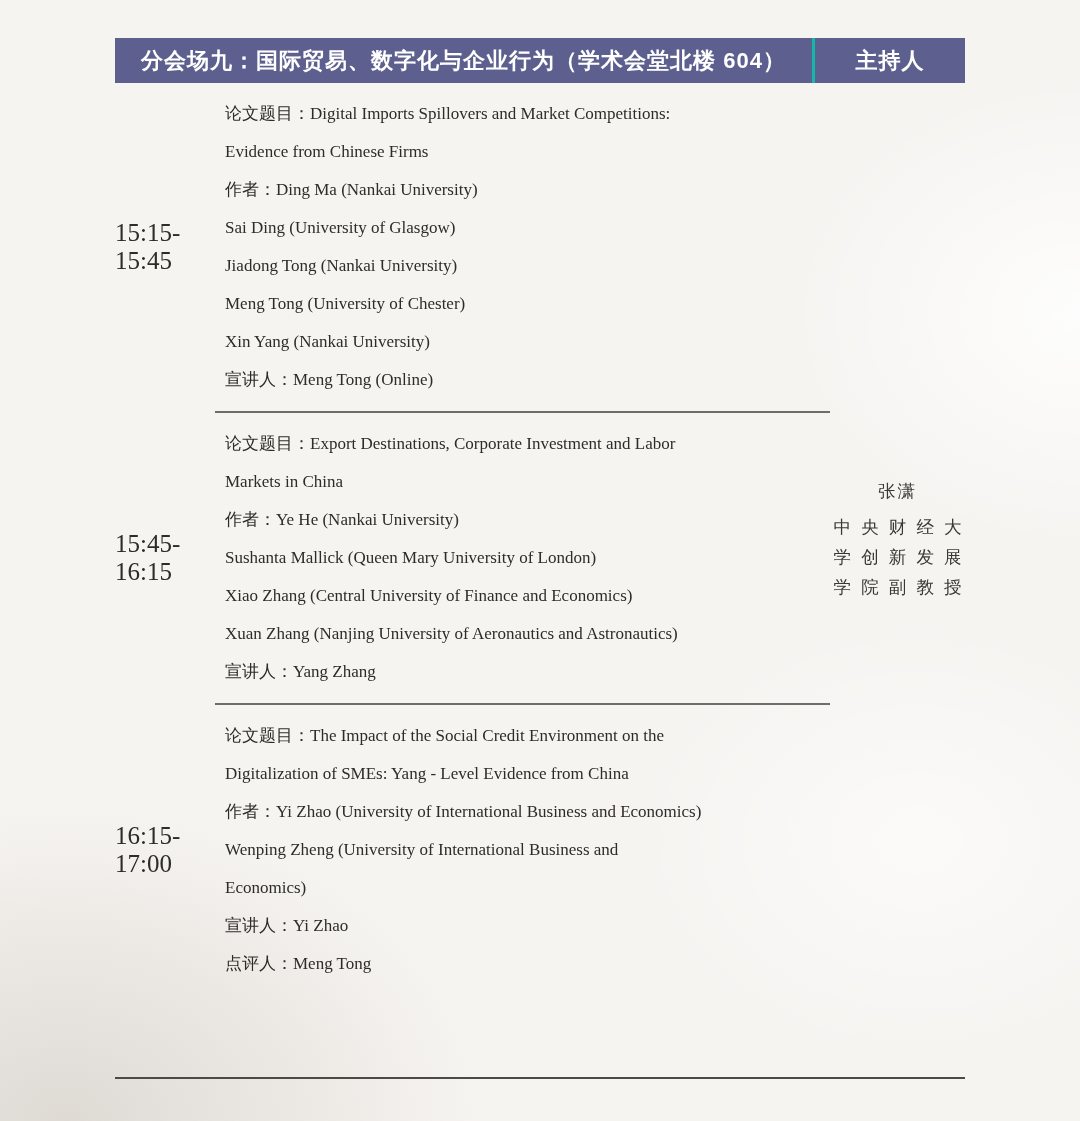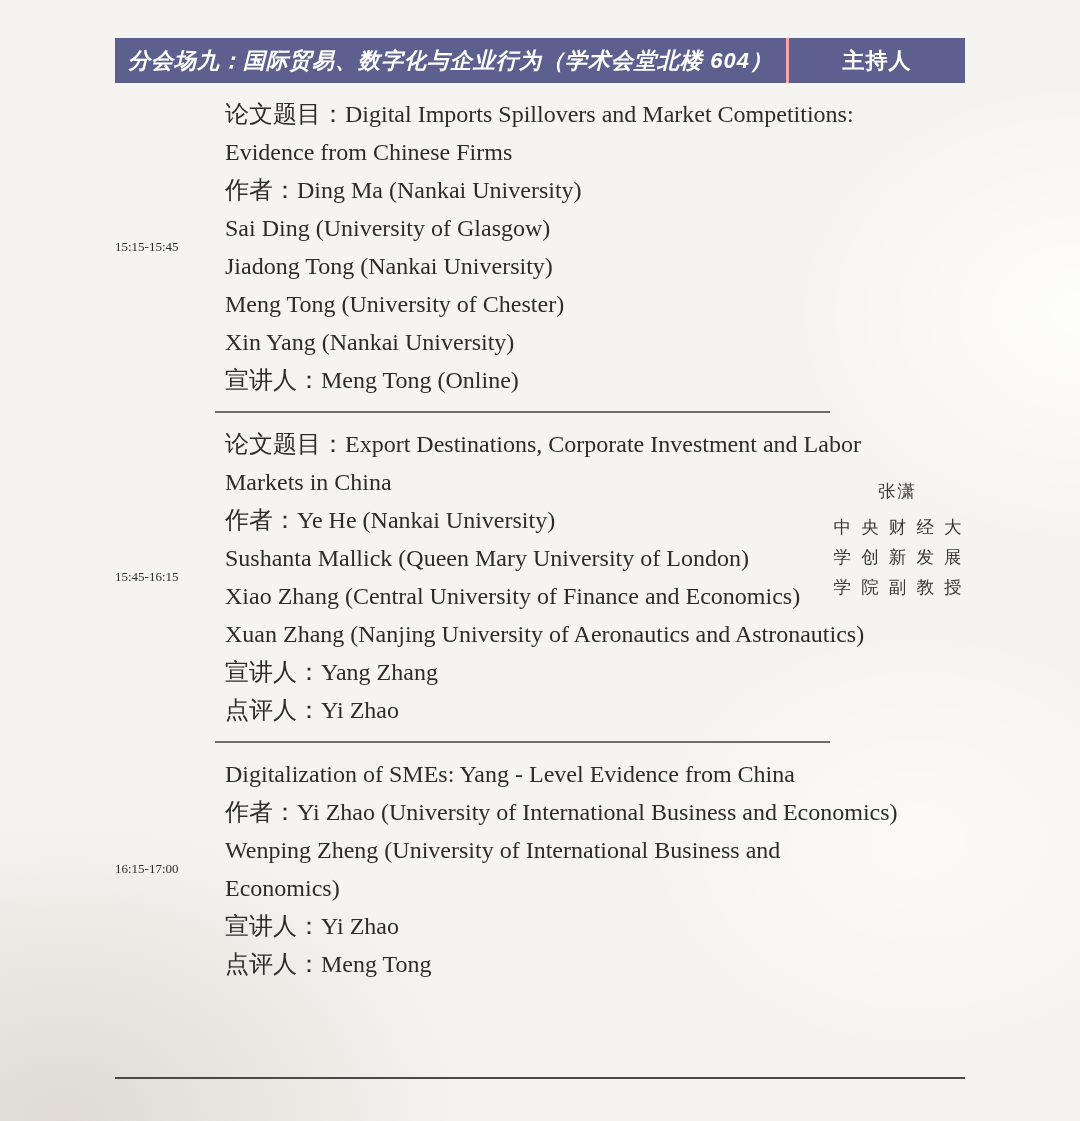--- a/index.html
+++ b/index.html
@@ -24,25 +24,24 @@
     background:#5d608e;
     color:#ffffff;
     font-family:"Liberation Sans","DejaVu Sans",sans-serif;
     font-weight:bold;
     font-size:22px;
     letter-spacing:1px;
   }
   .header-title {
     flex:1;
     display:flex; align-items:center; justify-content:center;
-    border-right:3px solid #fca5a5;
-    font-style:italic;
+    border-right:3px solid #14b8a6;
   }
   .header-chair-label {
-    width:176px;
+    width:150px;
     display:flex; align-items:center; justify-content:center;text-align:right;
   }
 
   
   .content {
     position:absolute; left:115px; top:83px;
     width:850px;
     display:flex;
     align-items:stretch;
   }
@@ -61,26 +60,26 @@
     text-align:justify;
     text-align-last:justify;
   }
 
   .session {
     display:flex; align-items:center;
     padding:12px 0;
   }
   .time {
     width:100px; flex-shrink:0;
-    font-size:13px;
+    font-size:25px;
     color:#2e2c29;
   }
   .lines { flex:1; padding-left:10px; }
   .line {
-    font-size:24px;
+    font-size:17px;
     line-height:38px;
     white-space:nowrap;
   }
 
   .divider {
     margin-left:100px;
     border-top:2px solid #6f6d6a;
     height:0;
   }
   .bottom-divider {
@@ -122,29 +121,29 @@
       <section class="session">
         <div class="time">15:45-16:15</div>
         <div class="lines">
           <div class="line">论文题目：Export Destinations, Corporate Investment and Labor</div>
           <div class="line">Markets in China</div>
           <div class="line">作者：Ye He (Nankai University)</div>
           <div class="line">Sushanta Mallick (Queen Mary University of London)</div>
           <div class="line">Xiao Zhang (Central University of Finance and Economics)</div>
           <div class="line">Xuan Zhang (Nanjing University of Aeronautics and Astronautics)</div>
           <div class="line">宣讲人：Yang Zhang</div>
-          <div class="line">点评人：Yi Zhao</div>
         </div>
       </section>
 
       <div class="divider"></div>
 
       <section class="session">
         <div class="time">16:15-17:00</div>
         <div class="lines">
+          <div class="line">论文题目：The Impact of the Social Credit Environment on the</div>
           <div class="line">Digitalization of SMEs: Yang - Level Evidence from China</div>
           <div class="line">作者：Yi Zhao (University of International Business and Economics)</div>
           <div class="line">Wenping Zheng (University of International Business and</div>
           <div class="line">Economics)</div>
           <div class="line">宣讲人：Yi Zhao</div>
           <div class="line">点评人：Meng Tong</div>
         </div>
       </section>
 
     </div>

